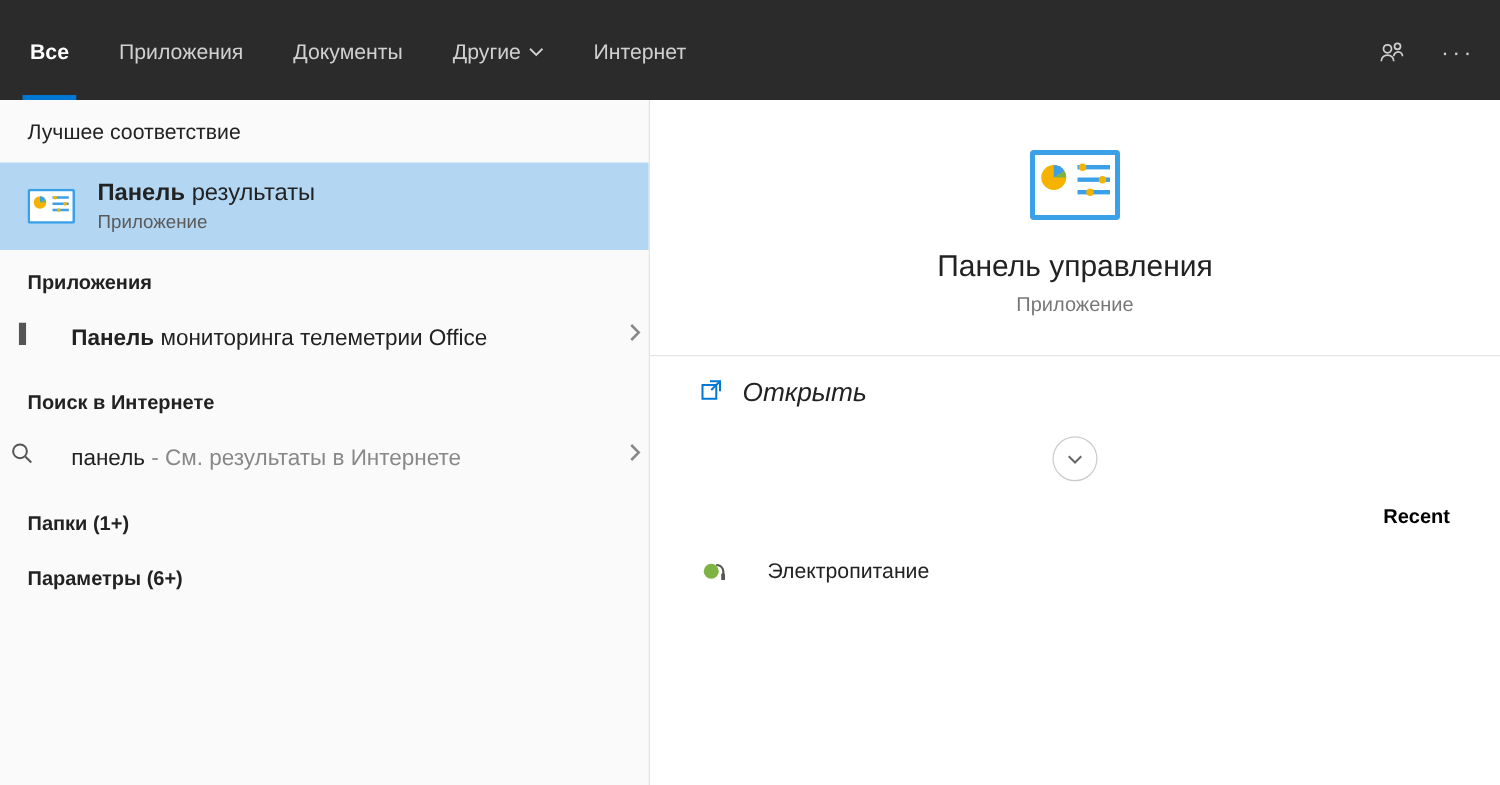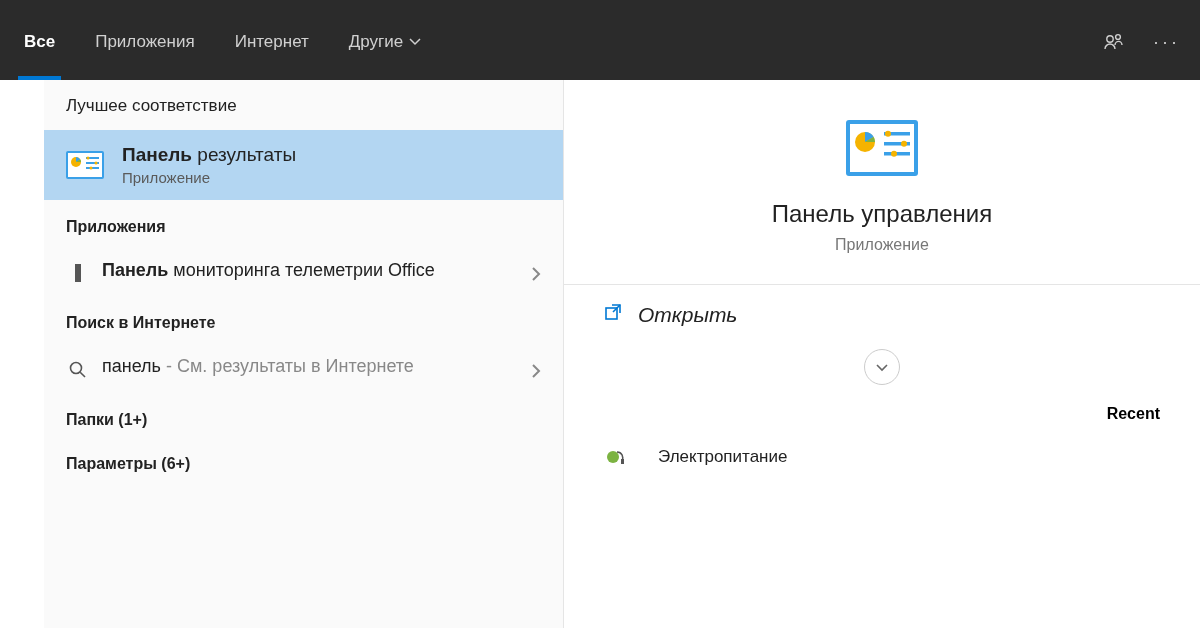--- a/index.html
+++ b/index.html
@@ -7,32 +7,32 @@
 
 .topbar { height: 80px; background: #2b2b2b; display: flex; align-items: center; padding: 0 20px; border-top: 4px solid #2b2b2b; }
 .tabs { display: flex; gap: 32px; align-items: center; height: 100%; }
 .tab { color: #d0d0d0; font-size: 17px; height: 100%; display: flex; align-items: center; padding: 0 4px; cursor: pointer; position: relative; }
 .tab.active { color: #fff; font-weight: 600; }
 .tab.active::after { content: ""; position: absolute; bottom: 0; left: -2px; right: -2px; height: 4px; background: #0078d4; }
 .tab .chev { margin-left: 6px; }
 .topbar-right { margin-left: auto; display: flex; gap: 28px; align-items: center; color: #d0d0d0; }
 .ellipsis { letter-spacing: 3px; font-size: 18px; cursor: pointer; }
 
-.main { display: flex; height: calc(100% - 80px); margin-left: 44px; }
+.main { display: flex; height: calc(100% - 80px); }
 .left { width: 520px; background: #fafafa; border-right: 1px solid #e5e5e5; overflow-y: auto; }
 .right { flex: 1; background: #fff; overflow-y: auto; }
 
 .section-header { font-size: 17px; padding: 16px 22px 14px; color: #222; }
 .best-match { background: #b3d6f2; padding: 14px 22px; display: flex; align-items: center; gap: 18px; }
 .cp-icon-sm { width: 38px; height: 28px; flex-shrink: 0; }
 .bm-text .title { font-size: 19px; color: #222; }
 .bm-text .title b { font-weight: 600; }
 .bm-text .sub { font-size: 15px; color: #5a5a5a; margin-top: 3px; }
 
-.result-item { padding: 14px 22px; display: flex; align-items: flex-end; gap: 12px; cursor: pointer; }
+.result-item { padding: 14px 6px; display: flex; align-items: flex-start; gap: 27px; cursor: pointer; }
 .result-icon { width: 24px; display: flex; justify-content: center; color: #555; font-size: 18px; flex-shrink: 0; }
 .result-text { flex: 1; font-size: 18px; color: #222; line-height: 1.35; }
 .result-text .grey { color: #888; }
 .chevron-r { color: #888; font-size: 20px; }
 
 .category-label { font-size: 16px; font-weight: 600; padding: 18px 22px 8px; color: #222; }
 
 .preview-top { text-align: center; padding: 40px 20px 30px; }
 .cp-icon-lg { width: 72px; height: 56px; margin: 0 auto 24px; }
 .preview-title { font-size: 24px; color: #222; margin-bottom: 8px; }
@@ -54,30 +54,33 @@
 
 <div class="topbar">
   <div class="tabs">
     <div class="tab active">
         <span>Все</span>
       </div>
     <div class="tab">
         <span>Приложения</span>
       </div>
     <div class="tab">
-        <span>Интернет</span>
+        <span>Документы</span>
       </div>
     <div class="tab">
       <span>Другие</span>
       <span class="chev">
         <svg width="12" height="8" viewBox="0 0 12 8">
             <path d="M1 1 L6 6 L11 1" stroke="#d0d0d0" stroke-width="1.5" fill="none"></path>
           </svg>
       </span>
     </div>
+    <div class="tab">
+        <span>Интернет</span>
+      </div>
   </div>
   <div class="topbar-right">
     <span>
       <svg width="22" height="22" viewBox="0 0 22 22" stroke="#d0d0d0" fill="none" stroke-width="1.4">
         <circle cx="7" cy="8" r="3.2"></circle>
           <path d="M2 18c0-3 2.5-5 5-5s5 2 5 5"></path>
         <circle cx="15" cy="6" r="2.4"></circle>
           <path d="M12 14c0-2 1.8-3.6 3.6-3.6s3.4 1.6 3.4 3.6"></path>
       </svg>
     </span>

